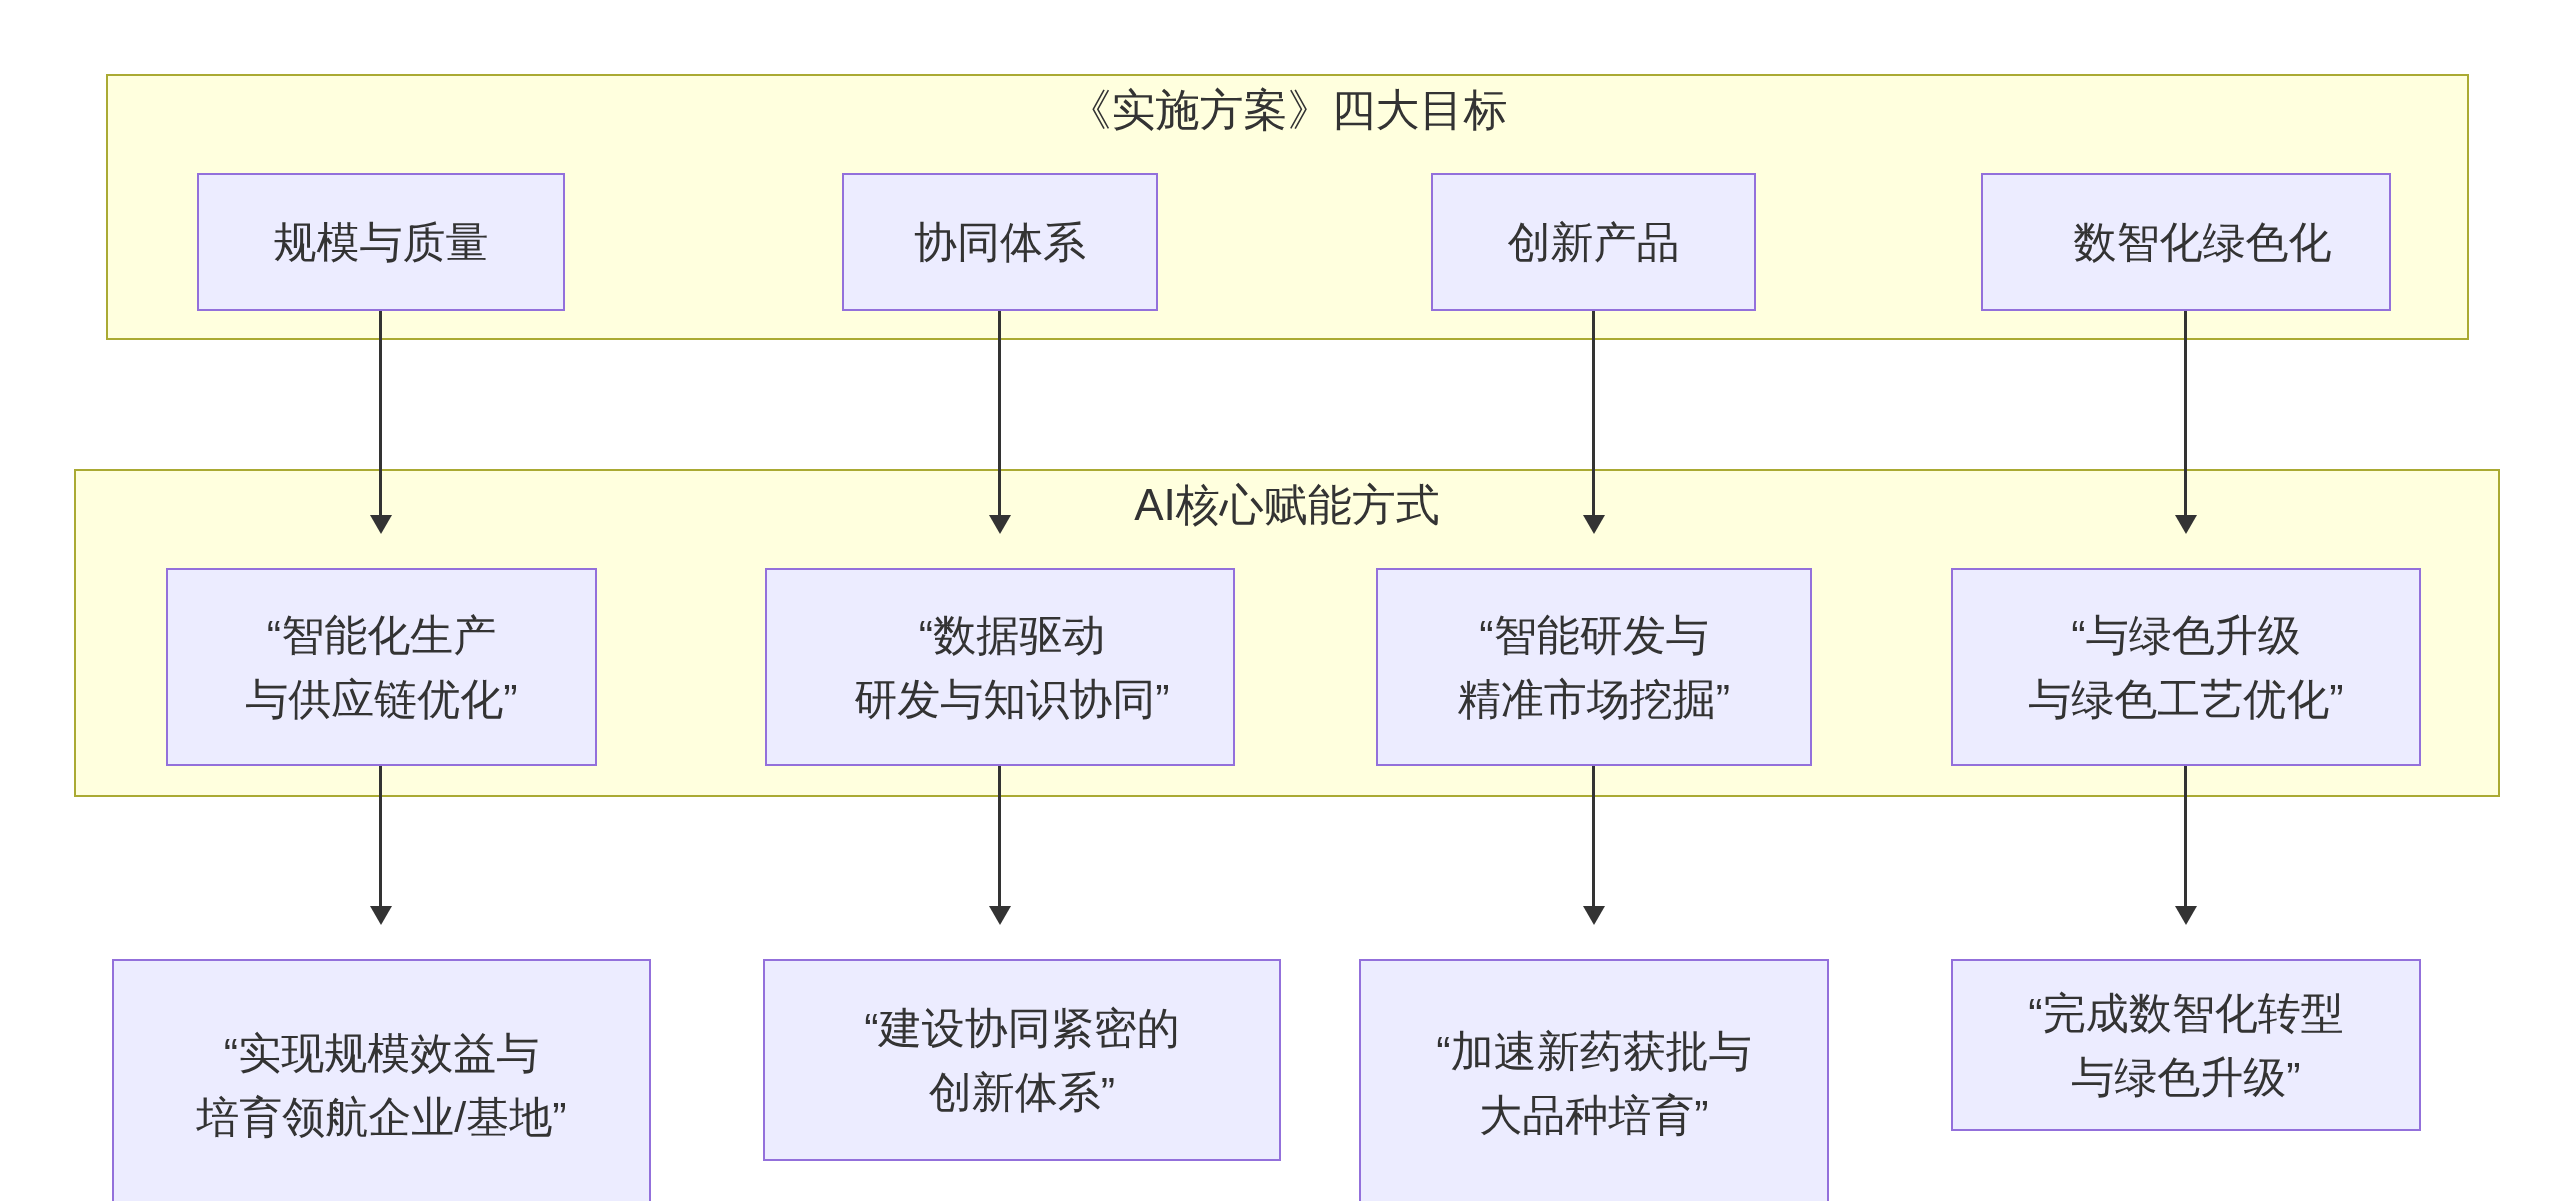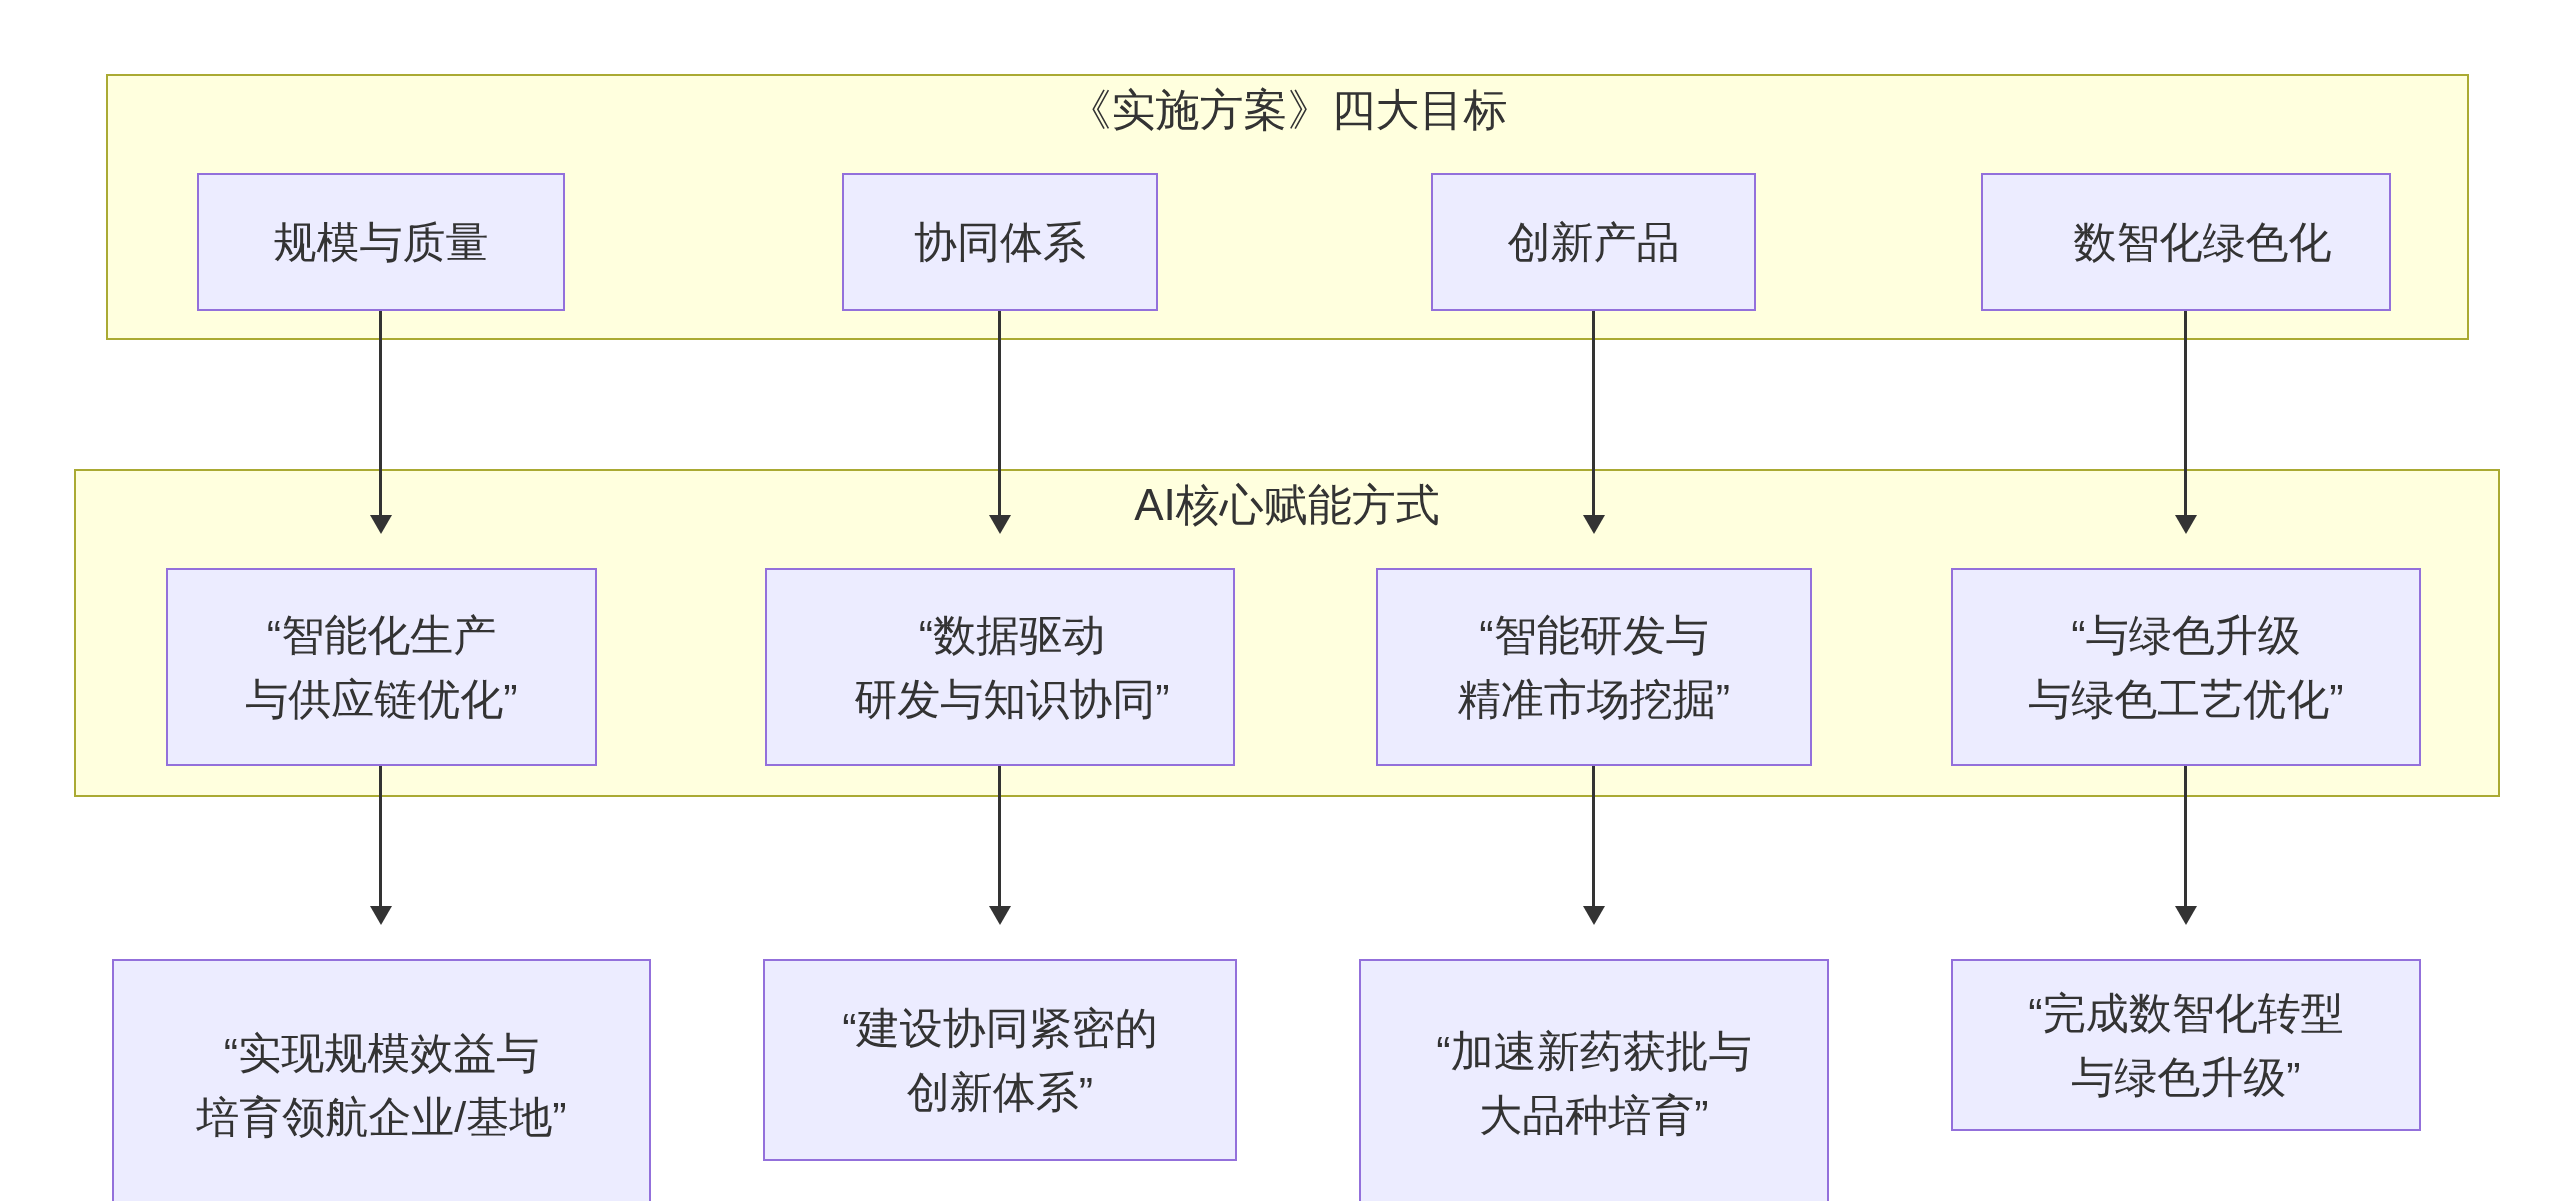--- a/index.html
+++ b/index.html
@@ -141,21 +141,21 @@
   </div>
   <div class="node" style="left:1951px;top:534px;width:470px;height:198px;">
     <span>“与绿色升级</span>
     <span>与绿色工艺优化”</span>
   </div>
 
   <div class="node" style="left:112px;top:925px;width:539px;height:252px;">
     <span>“实现规模效益与</span>
     <span>培育领航企业/基地”</span>
   </div>
-  <div class="node" style="left:763px;top:925px;width:474px;height:202px;">
+  <div class="node" style="left:763px;top:925px;width:518px;height:202px;">
     <span>“建设协同紧密的</span>
     <span>创新体系”</span>
   </div>
   <div class="node" style="left:1359px;top:925px;width:470px;height:248px;">
     <span>“加速新药获批与</span>
     <span>大品种培育”</span>
   </div>
   <div class="node" style="left:1951px;top:925px;width:470px;height:172px;">
     <span>“完成数智化转型</span>
     <span>与绿色升级”</span>

